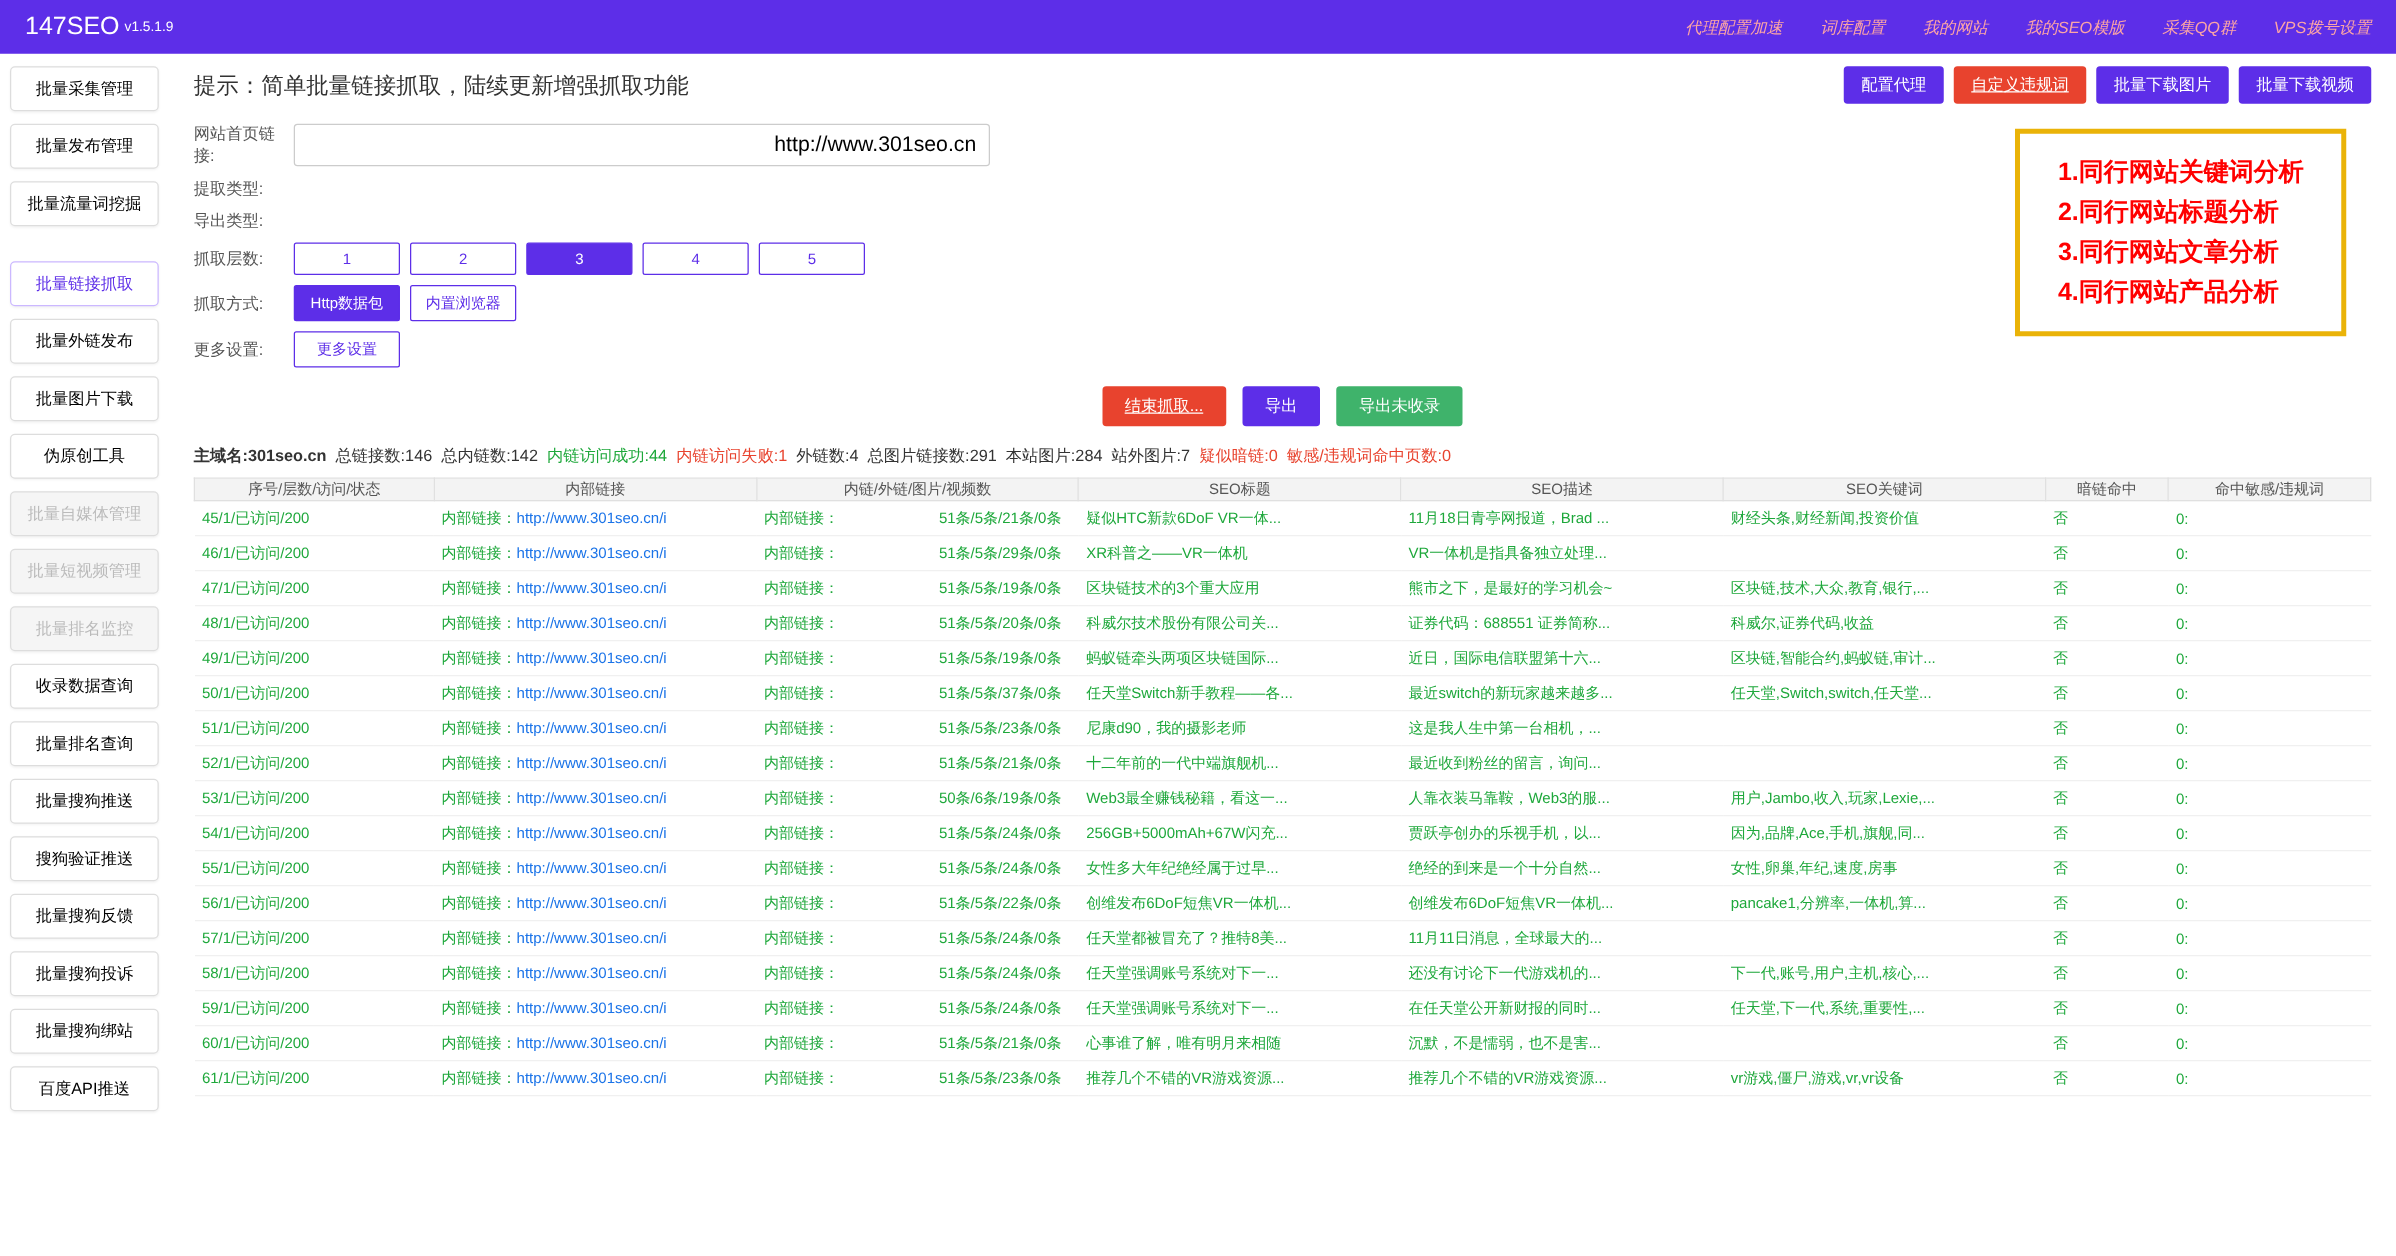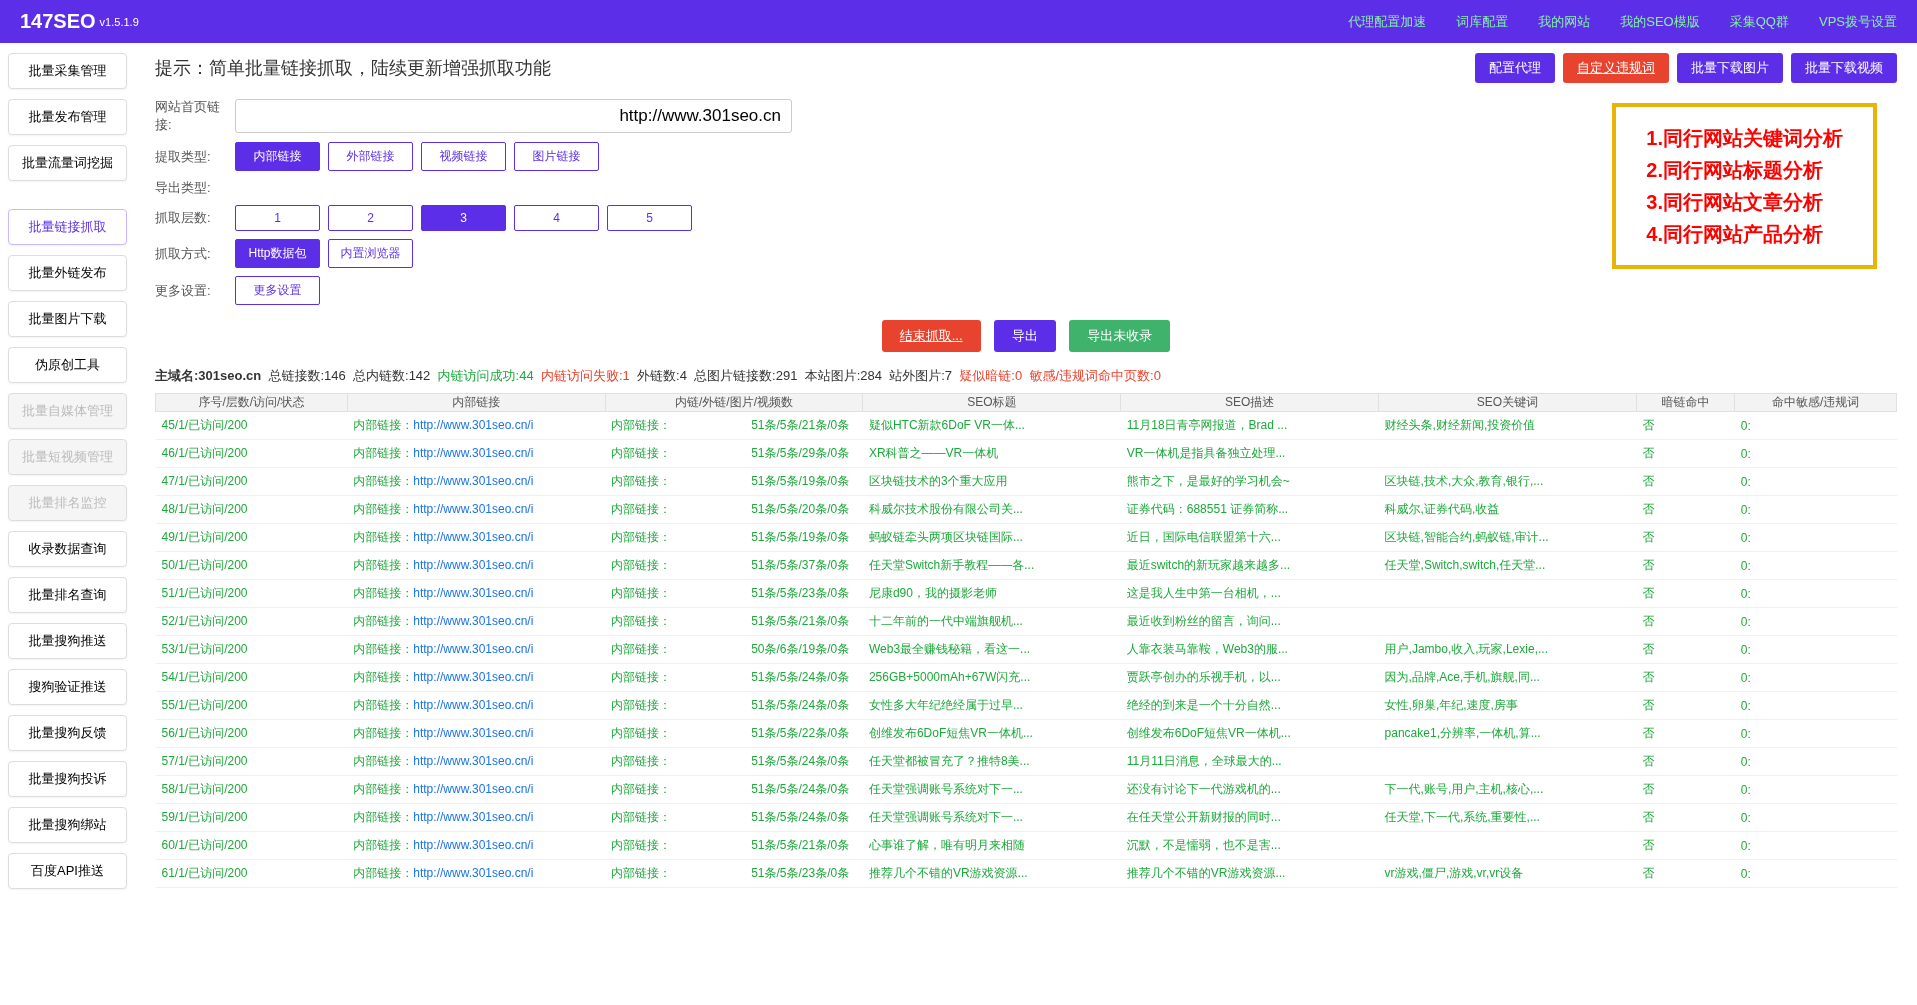--- a/index.html
+++ b/index.html
@@ -1,22 +1,22 @@
 <!DOCTYPE html>
 <html><head>
 <meta charset="utf-8">
 <style>
 * { box-sizing: border-box; margin: 0; padding: 0; }
 body { font-family: "Microsoft YaHei", Arial, sans-serif; font-size: 12px; background: #fff; }
 
 .topbar { background: #5d2ee8; color: #fff; height: 43px; display: flex; align-items: center; padding: 0 20px; }
-.logo { font-size: 20px; font-weight: bold; }
+.logo { font-size: 20px; font-weight: normal; }
 .version { font-size: 11px; margin-left: 4px; }
 .topnav { margin-left: auto; display: flex; gap: 30px; }
-.topnav-item { color: #86efac; font-size: 13px; cursor: pointer; }
+.topnav-item { color: #fca5a5; font-size: 13px; cursor: pointer; font-style: italic; }
 
 .container { display: flex; }
 .sidebar { width: 135px; padding: 10px 8px; }
 .sidebar-btn { display: block; width: 100%; padding: 8px 4px; margin-bottom: 10px; border: 1px solid #ddd; border-radius: 4px; background: #fff; text-align: center; font-size: 13px; cursor: pointer; box-shadow: 0 1px 2px rgba(0,0,0,0.05); }
 .sidebar-btn.active { color: #5d2ee8; border-color: #cbb8ff; margin-top: 28px; }
 .sidebar-btn.disabled { color: #bbb; background: #f5f5f5; }
 
 .main { flex: 1; padding: 10px 20px; position: relative; }
 .tiprow { display: flex; align-items: center; margin-bottom: 15px; }
 .tip-text { font-size: 18px; color: #333; }
@@ -96,21 +96,20 @@
         <button class="btn btn-purple">批量下载视频</button>
       </div>
     </div>
 
     <div class="formrow">
       <span class="formlabel">网站首页链接:</span>
       <input class="urlinput" value="http://www.301seo.cn" style="">
     </div>
     <div class="formrow">
       <span class="formlabel">提取类型:</span>
-      <span id="typeopts"><button class="optbtn sel">内部链接</button><button class="optbtn">外部链接</button><button class="optbtn">视频链接</button><button class="optbtn">图片链接</button></span>
     </div>
     <div class="formrow">
       <span class="formlabel">导出类型:</span>
     </div>
     <div class="formrow">
       <span class="formlabel">抓取层数:</span>
       <span id="depthopts"><button class="optbtn">1</button><button class="optbtn">2</button><button class="optbtn sel">3</button><button class="optbtn">4</button><button class="optbtn">5</button></span>
     </div>
     <div class="formrow">
       <span class="formlabel">抓取方式:</span>

